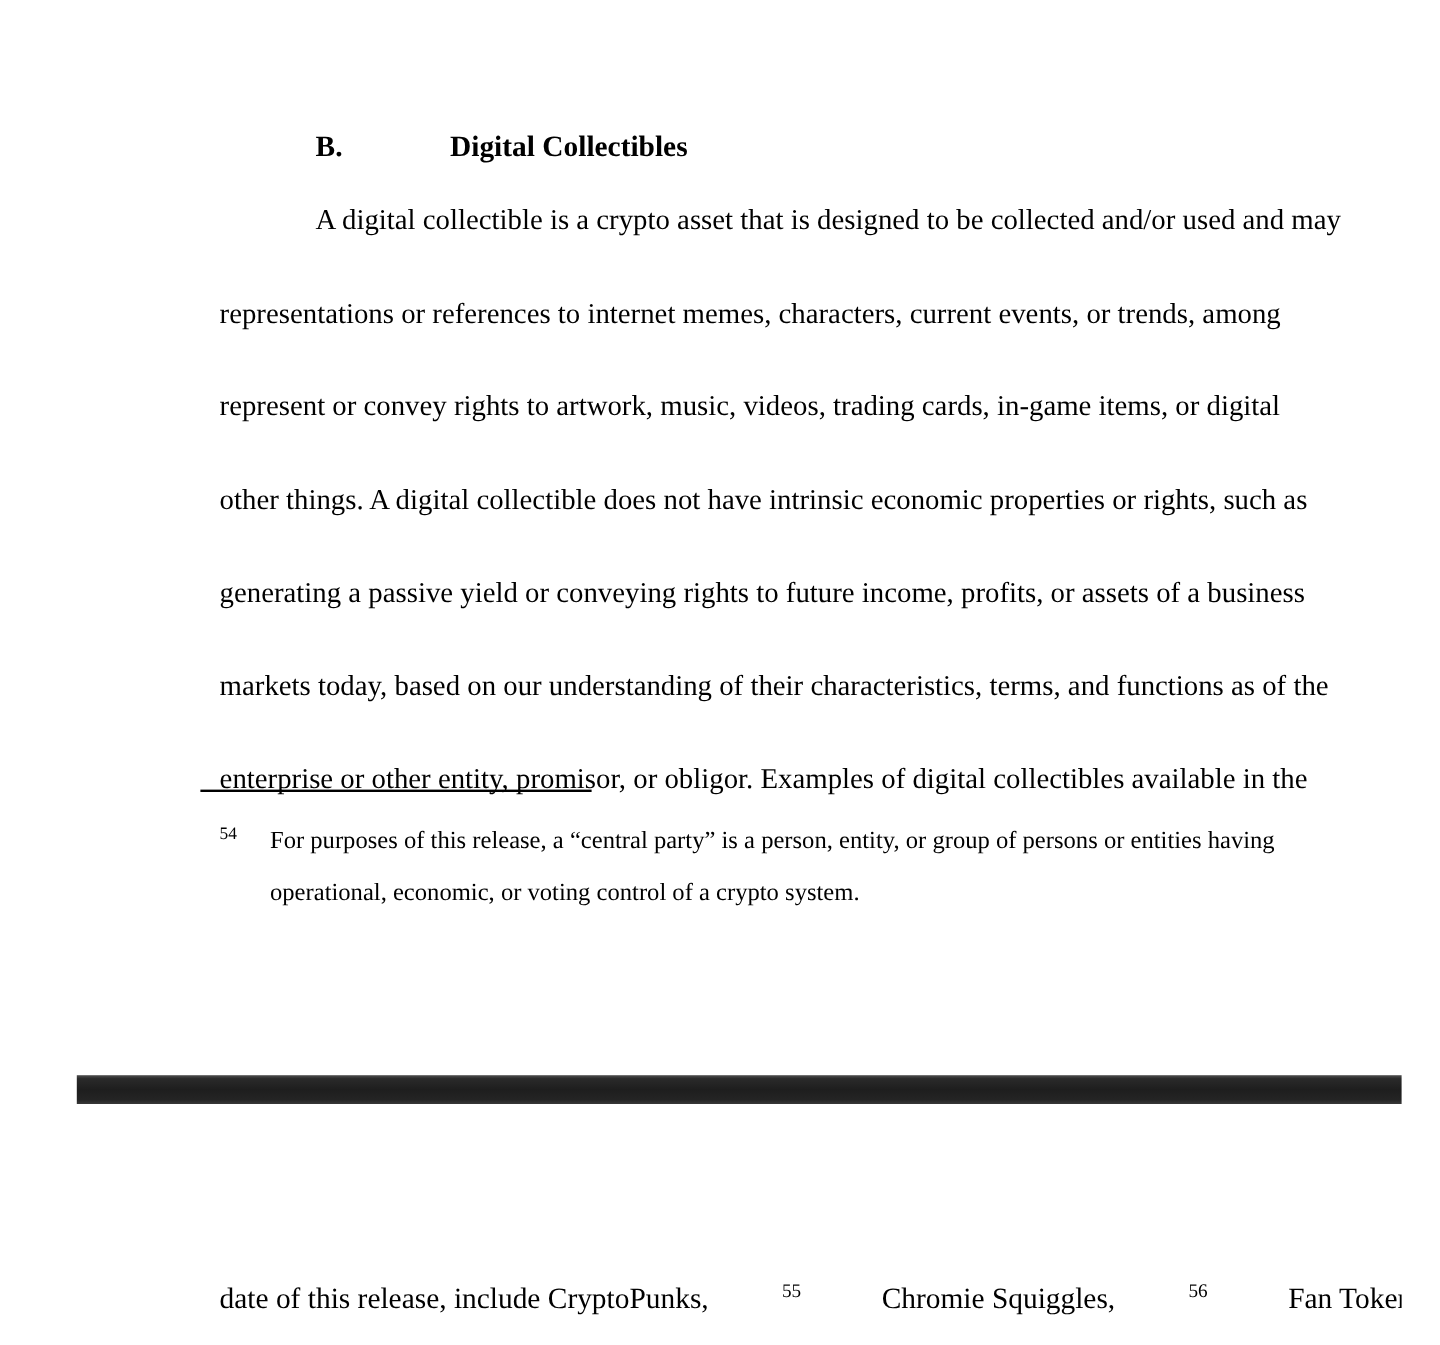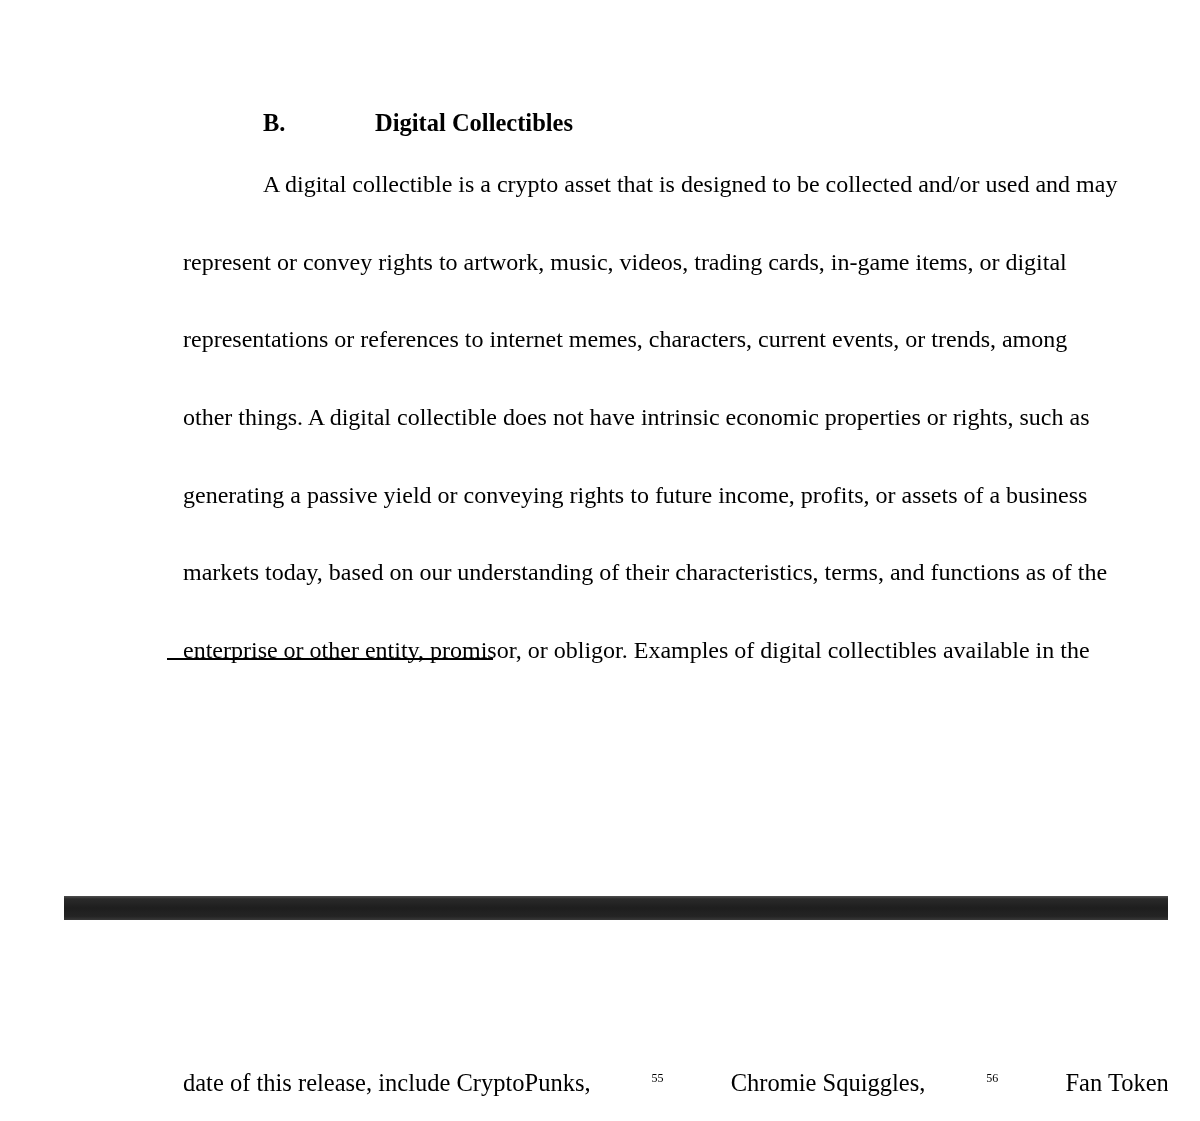--- a/index.html
+++ b/index.html
@@ -95,21 +95,21 @@
     left: 103px;
     font-size: 24.5px;
     white-space: nowrap;
     height: 31px;
     display: flex;
     align-items: baseline;
   }
   .cont-1 { top: 987px; gap: 29px; }
   .cont-2 { top: 1124px; }
   .sup {
-    font-size: 12px;
+    font-size: 16px;
     position: relative;
     top: -9px;
     white-space: pre;
   }
   .seg { white-space: pre; }
   .hl {
     background: #bef264;
     padding: 2px 3px 4px 3px;
     margin-left: 7px;
   }
@@ -118,30 +118,37 @@
 <body>
 
 <div class="screen">
 
   <div class="heading">
     <span class="hnum">B.</span><span>Digital Collectibles</span>
   </div>
 
   <div class="para">
     <div class="line indent">A digital collectible is a crypto asset that is designed to be collected and/or used and may</div>
+    <div class="line">representations or references to internet memes, characters, current events, or trends, among</div>
     <div class="line">represent or convey rights to artwork, music, videos, trading cards, in-game items, or digital</div>
-    <div class="line">representations or references to internet memes, characters, current events, or trends, among</div>
     <div class="line">other things. A digital collectible does not have intrinsic economic properties or rights, such as</div>
     <div class="line">generating a passive yield or conveying rights to future income, profits, or assets of a business</div>
     <div class="line">markets today, based on our understanding of their characteristics, terms, and functions as of the</div>
     <div class="line">enterprise or other entity, promisor, or obligor. Examples of digital collectibles available in the</div>
   </div>
 
   <div class="fn-rule"></div>
 
+  <div class="footnote">
+    <span class="fn-num">54</span>
+    <div class="fn-text">
+      <div>For purposes of this release, a “central party” is a person, entity, or group of persons or entities having</div>
+      <div>operational, economic, or voting control of a crypto system.</div>
+    </div>
+  </div>
 
 
   <div class="page-break"></div>
 
   <div class="cont cont-1">
     <span class="seg">date of this release, include CryptoPunks,</span>
       <span class="sup">55</span>
       <span class="seg"> Chromie Squiggles,</span>
       <span class="sup">56</span>
       <span class="seg"> Fan Tokens,</span>

